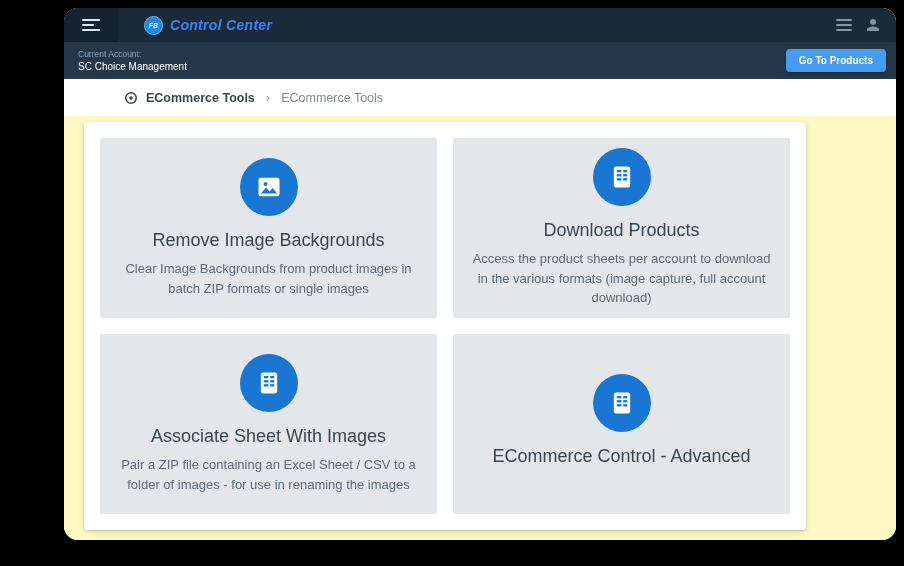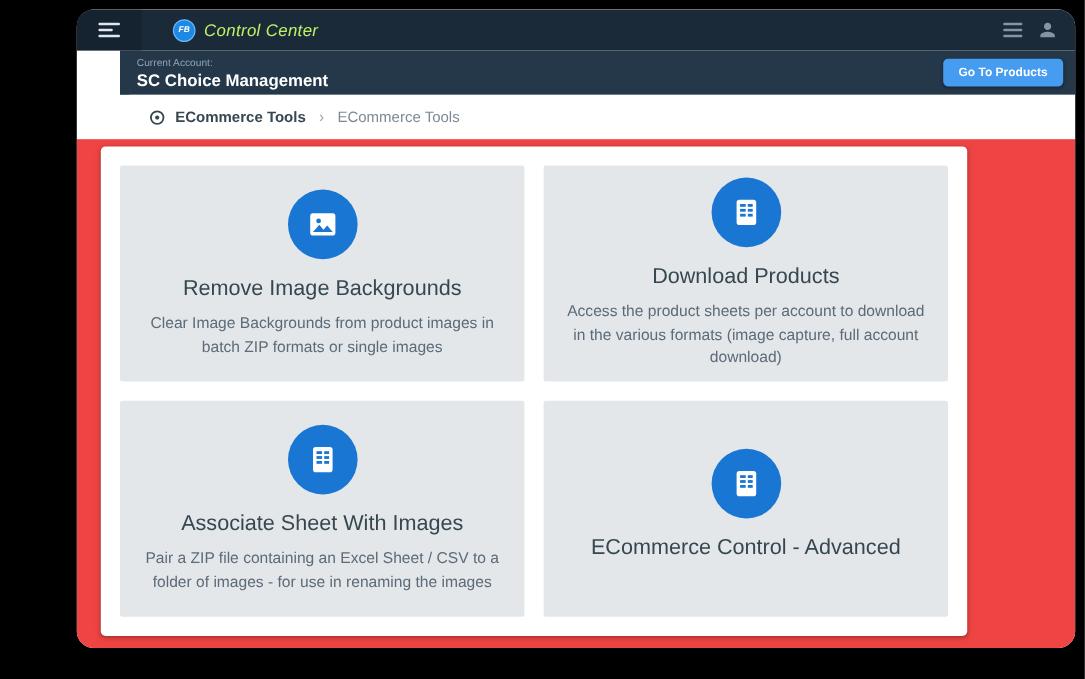--- a/index.html
+++ b/index.html
@@ -32,51 +32,51 @@
   .menu-lines i:nth-child(1){ width:18px; }
   .menu-lines i:nth-child(2){ width:12px; }
   .menu-lines i:nth-child(3){ width:18px; }
   .brand { display:flex; align-items:center; gap:7px; margin-left:26px; }
   .logo-circle {
     width:19px; height:19px; border-radius:50%;
     background:#1e88e5; border:1px solid #64b5f6;
     color:#fff; font-size:7px; font-weight:bold; font-style:italic;
     display:flex; align-items:center; justify-content:center;
   }
-  .app-title { color:#bef264; font-size:14px; font-weight:400; font-style:italic; letter-spacing:.3px; }
+  .app-title { color:#3b82f6; font-size:14px; font-weight:700; font-style:italic; letter-spacing:.3px; }
   .topbar-right { margin-left:auto; display:flex; align-items:center; gap:12px; padding-right:14px; }
   .reorder-lines { display:flex; flex-direction:column; gap:3px; cursor:pointer; }
   .reorder-lines i { display:block; width:16px; height:2px; background:#8494a3; border-radius:1px; }
   .user-btn { background:none; border:none; cursor:pointer; display:flex; align-items:center; }
   
   .account-bar {
     height:37px; background:#24384a;
     display:flex; align-items:center;
-    padding:0 10px 0 14px; flex:0 0 auto;margin-left:36px;
+    padding:0 10px 0 14px; flex:0 0 auto;
   }
   .account-info { display:flex; flex-direction:column; gap:2px; }
   .account-label { font-size:8.5px; color:#8fa3b4; }
-  .account-name { font-size:14px; font-weight:700; color:#ffffff; }
+  .account-name { font-size:10px; font-weight:400; color:#ffffff; }
   .goto-btn {
     margin-left:auto; background:#459cf0; color:#fff;
     font-size:10px; font-weight:700; font-family:inherit;
     border:none; border-radius:4px; padding:6px 13px;
     box-shadow:0 1px 3px rgba(0,0,0,.35); cursor:pointer;
   }
   
   .breadcrumb-bar {
     height:37px; background:#fff;
     display:flex; align-items:center; gap:8px;
     padding:0 16px; flex:0 0 auto;margin-left:44px;
   }
   .crumb-root { font-size:12.5px; font-weight:700; color:#37474f; cursor:pointer; }
   .crumb-sep { font-size:13px; color:#9aa7b1; margin:0 3px; }
   .crumb-current { font-size:12.5px; color:#7c8a95; }
   
-  .content { flex:1; background:#ef4444; padding:6px 0 0 20px; }
+  .content { flex:1; background:#fef9c3; padding:6px 0 0 20px; }
   .card {
     width:722px; background:#fff; border-radius:4px;
     box-shadow:0 1px 3px rgba(0,0,0,.2), 0 2px 8px rgba(0,0,0,.08);
     padding:16px;
     display:grid; grid-template-columns:1fr 1fr; gap:16px;
   }
   .tile {
     background:#e3e7ea; border-radius:2px;
     height:180px; padding:0 18px;
     display:flex; flex-direction:column;

